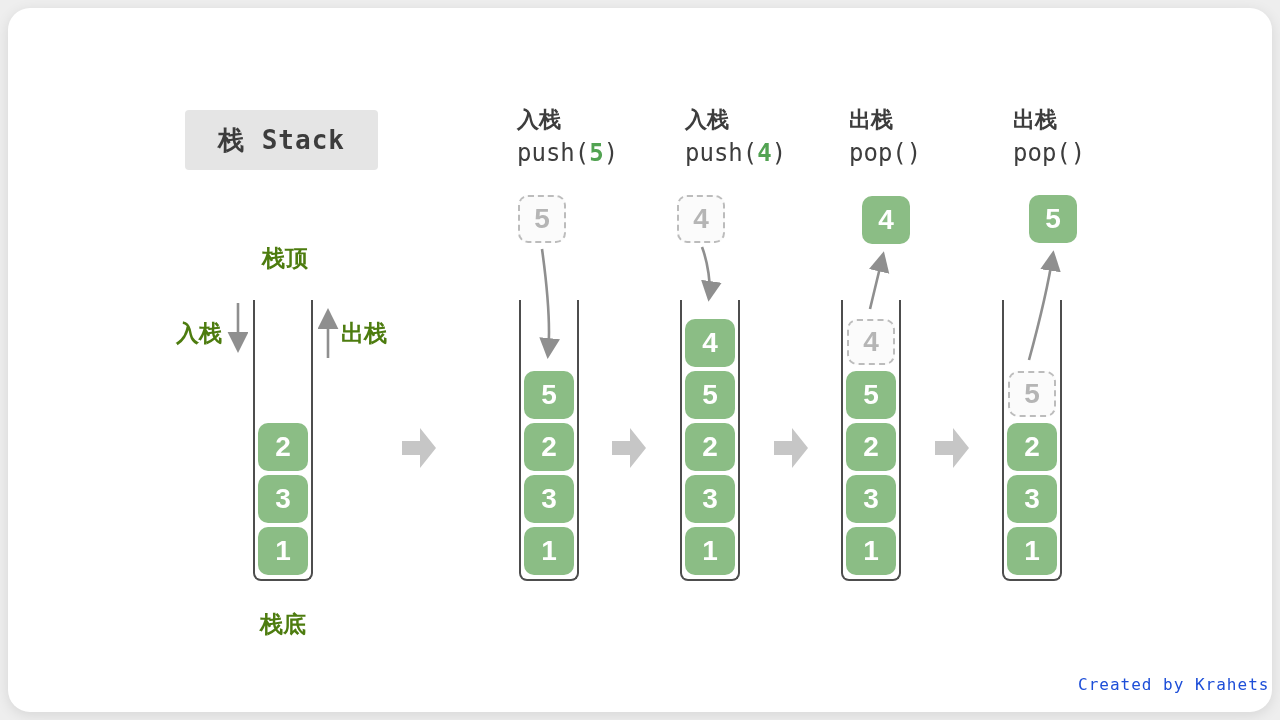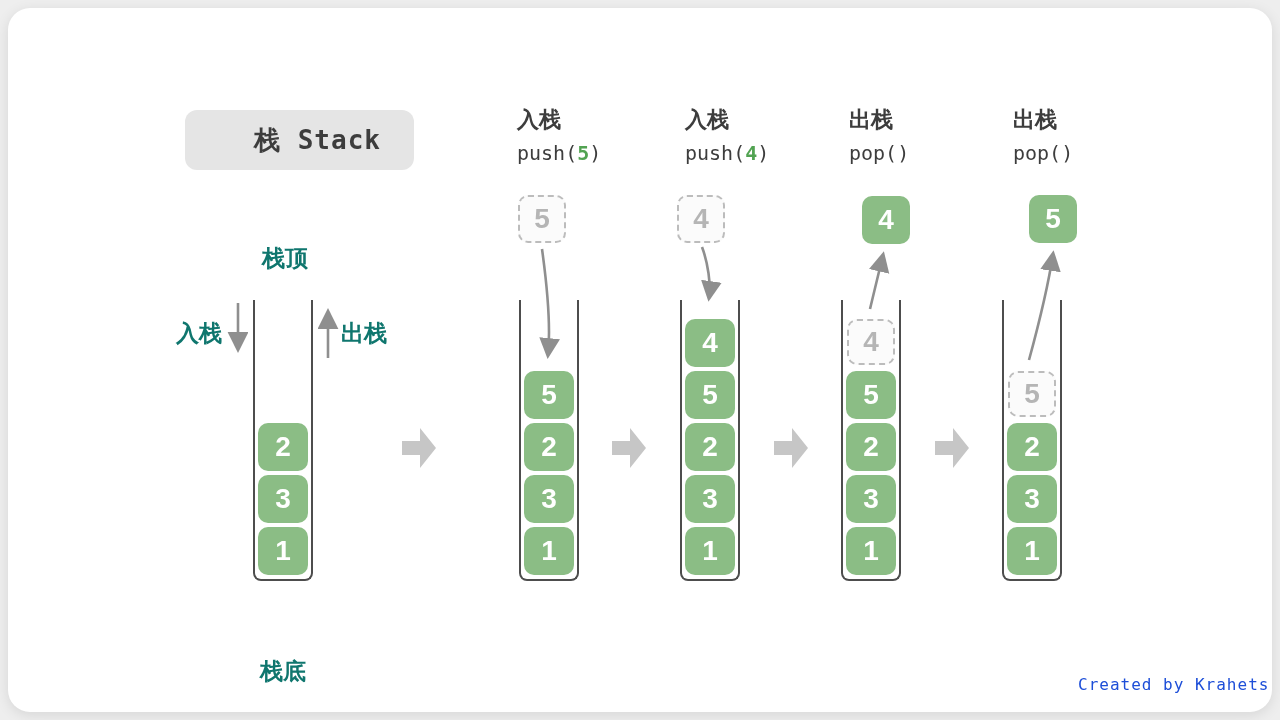--- a/index.html
+++ b/index.html
@@ -2,29 +2,29 @@
 <html><head>
 <meta charset="utf-8">
 <style>
   html,body{margin:0;padding:0;width:1280px;height:720px;background:#eeeeee;
     font-family:"Liberation Sans","DejaVu Sans",sans-serif;overflow:hidden;}
   .card{position:absolute;left:8px;top:8px;width:1264px;height:704px;background:#ffffff;
     border-radius:22px;box-shadow:0 3px 14px rgba(0,0,0,.10);}
   .canvas{position:absolute;left:0;top:0;width:1280px;height:720px;}
 
   .title-box{position:absolute;left:185px;top:110px;width:193px;height:60px;background:#e5e5e5;
-    border-radius:12px;display:flex;align-items:center;justify-content:center;padding-left:36px;}
+    border-radius:4px;display:flex;align-items:center;justify-content:center;}
   .title-box span{font-family:"DejaVu Sans Mono","DejaVu Sans",monospace;font-size:26px;
     font-weight:700;color:#3d3d3d;letter-spacing:1px;}
 
-  .cn-label{position:absolute;font-size:23px;font-weight:700;color:#0f766e;white-space:nowrap;}
+  .cn-label{position:absolute;font-size:23px;font-weight:700;color:#4d7c0f;white-space:nowrap;}
 
   .op-header{position:absolute;top:106px;}
   .op-cn{font-size:22px;font-weight:700;color:#3d3d3d;height:32px;line-height:28px;}
-  .op-code{font-family:"DejaVu Sans Mono",monospace;font-size:20px;color:#3d3d3d;
+  .op-code{font-family:"DejaVu Sans Mono",monospace;font-size:24px;color:#3d3d3d;
     line-height:30px;white-space:nowrap;}
   .op-code .green{color:#52a352;font-weight:700;}
 
   .frame{position:absolute;top:300px;width:60px;height:281px;box-sizing:border-box;
     border-left:2.5px solid #4d4d4d;border-right:2.5px solid #4d4d4d;
     border-bottom:2.5px solid #4d4d4d;border-radius:0 0 8px 8px;background:transparent;}
 
   .cell{position:absolute;width:50px;height:48px;background:#8bbd85;border-radius:10px;
     display:flex;align-items:center;justify-content:center;color:#ffffff;
     font-size:28px;font-weight:700;}
@@ -67,21 +67,21 @@
     <polygon fill="#c6c6c6" points="-17,-7 1,-7 1,-20 17,0 1,20 1,7 -17,7" transform="translate(629,448)"></polygon>
     <polygon fill="#c6c6c6" points="-17,-7 1,-7 1,-20 17,0 1,20 1,7 -17,7" transform="translate(791,448)"></polygon>
     <polygon fill="#c6c6c6" points="-17,-7 1,-7 1,-20 17,0 1,20 1,7 -17,7" transform="translate(952,448)"></polygon>
   </svg>
 
   <div class="title-box">
     <span>栈 Stack</span>
   </div>
 
   <div class="cn-label" style="left:262px;top:243px;">栈顶</div>
-  <div class="cn-label" style="left:260px;top:609px;margin-top:47px;">栈底</div>
+  <div class="cn-label" style="left:260px;top:609px;">栈底</div>
   <div class="cn-label" style="left:176px;top:318px;">入栈</div>
   <div class="cn-label" style="left:341px;top:318px;">出栈</div>
 
   <div class="op-header" style="left:517px;">
     <div class="op-cn">入栈</div>
     <div class="op-code"><span>push(</span><span class="green">5</span><span>)</span></div>
   </div>
   <div class="op-header" style="left:685px;">
     <div class="op-cn">入栈</div>
     <div class="op-code"><span>push(</span><span class="green">4</span><span>)</span></div>

